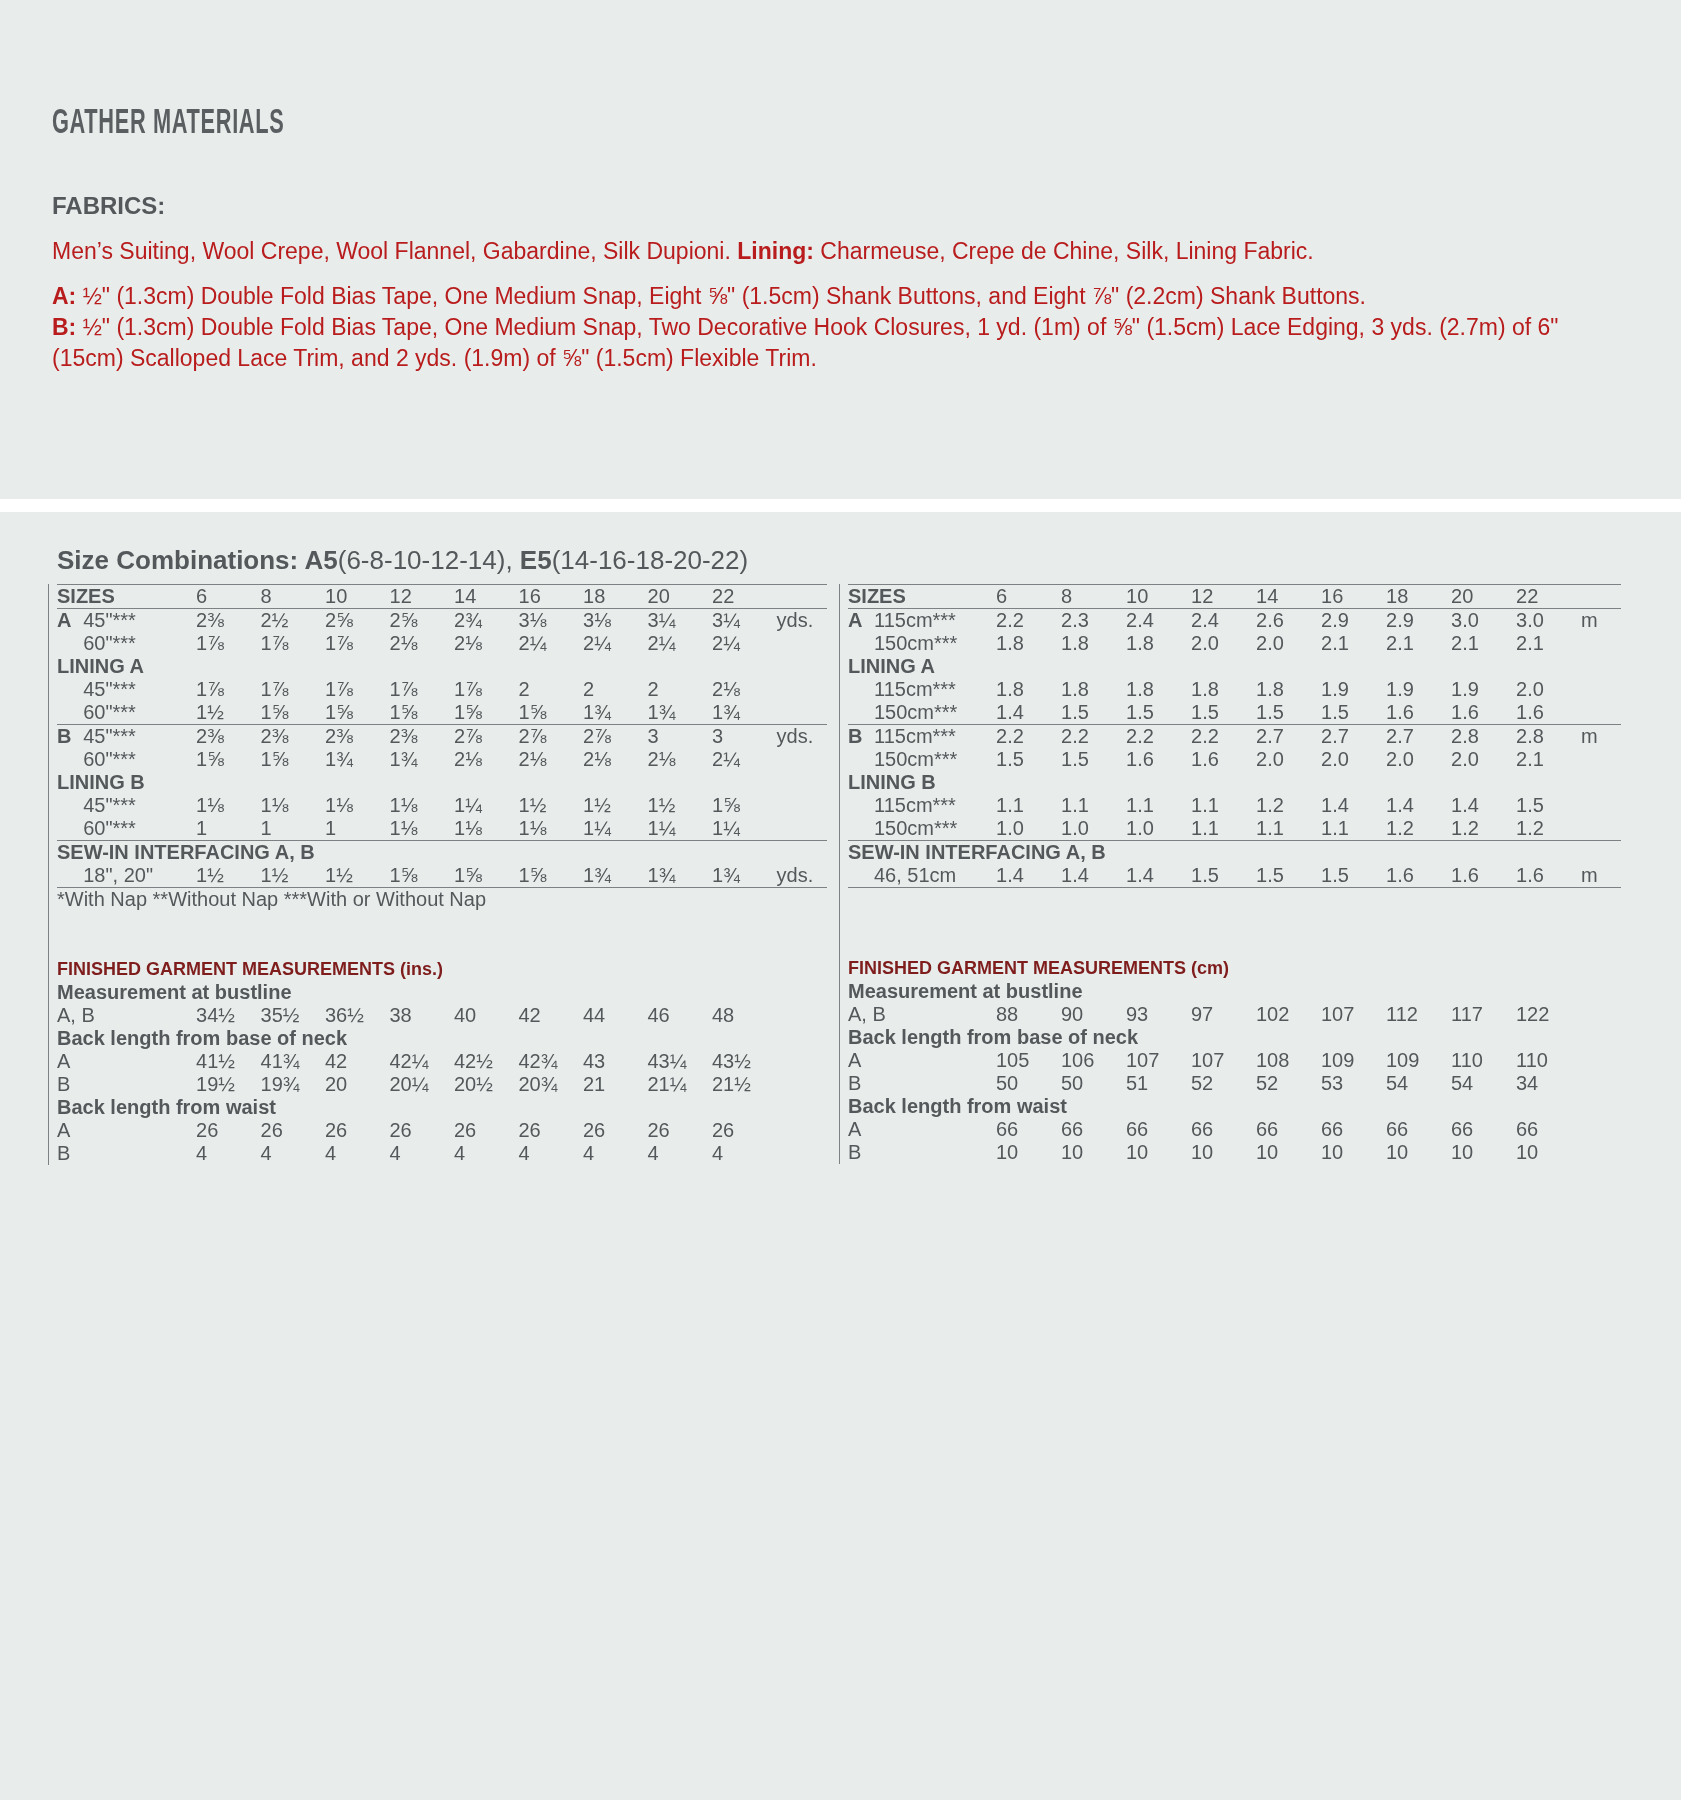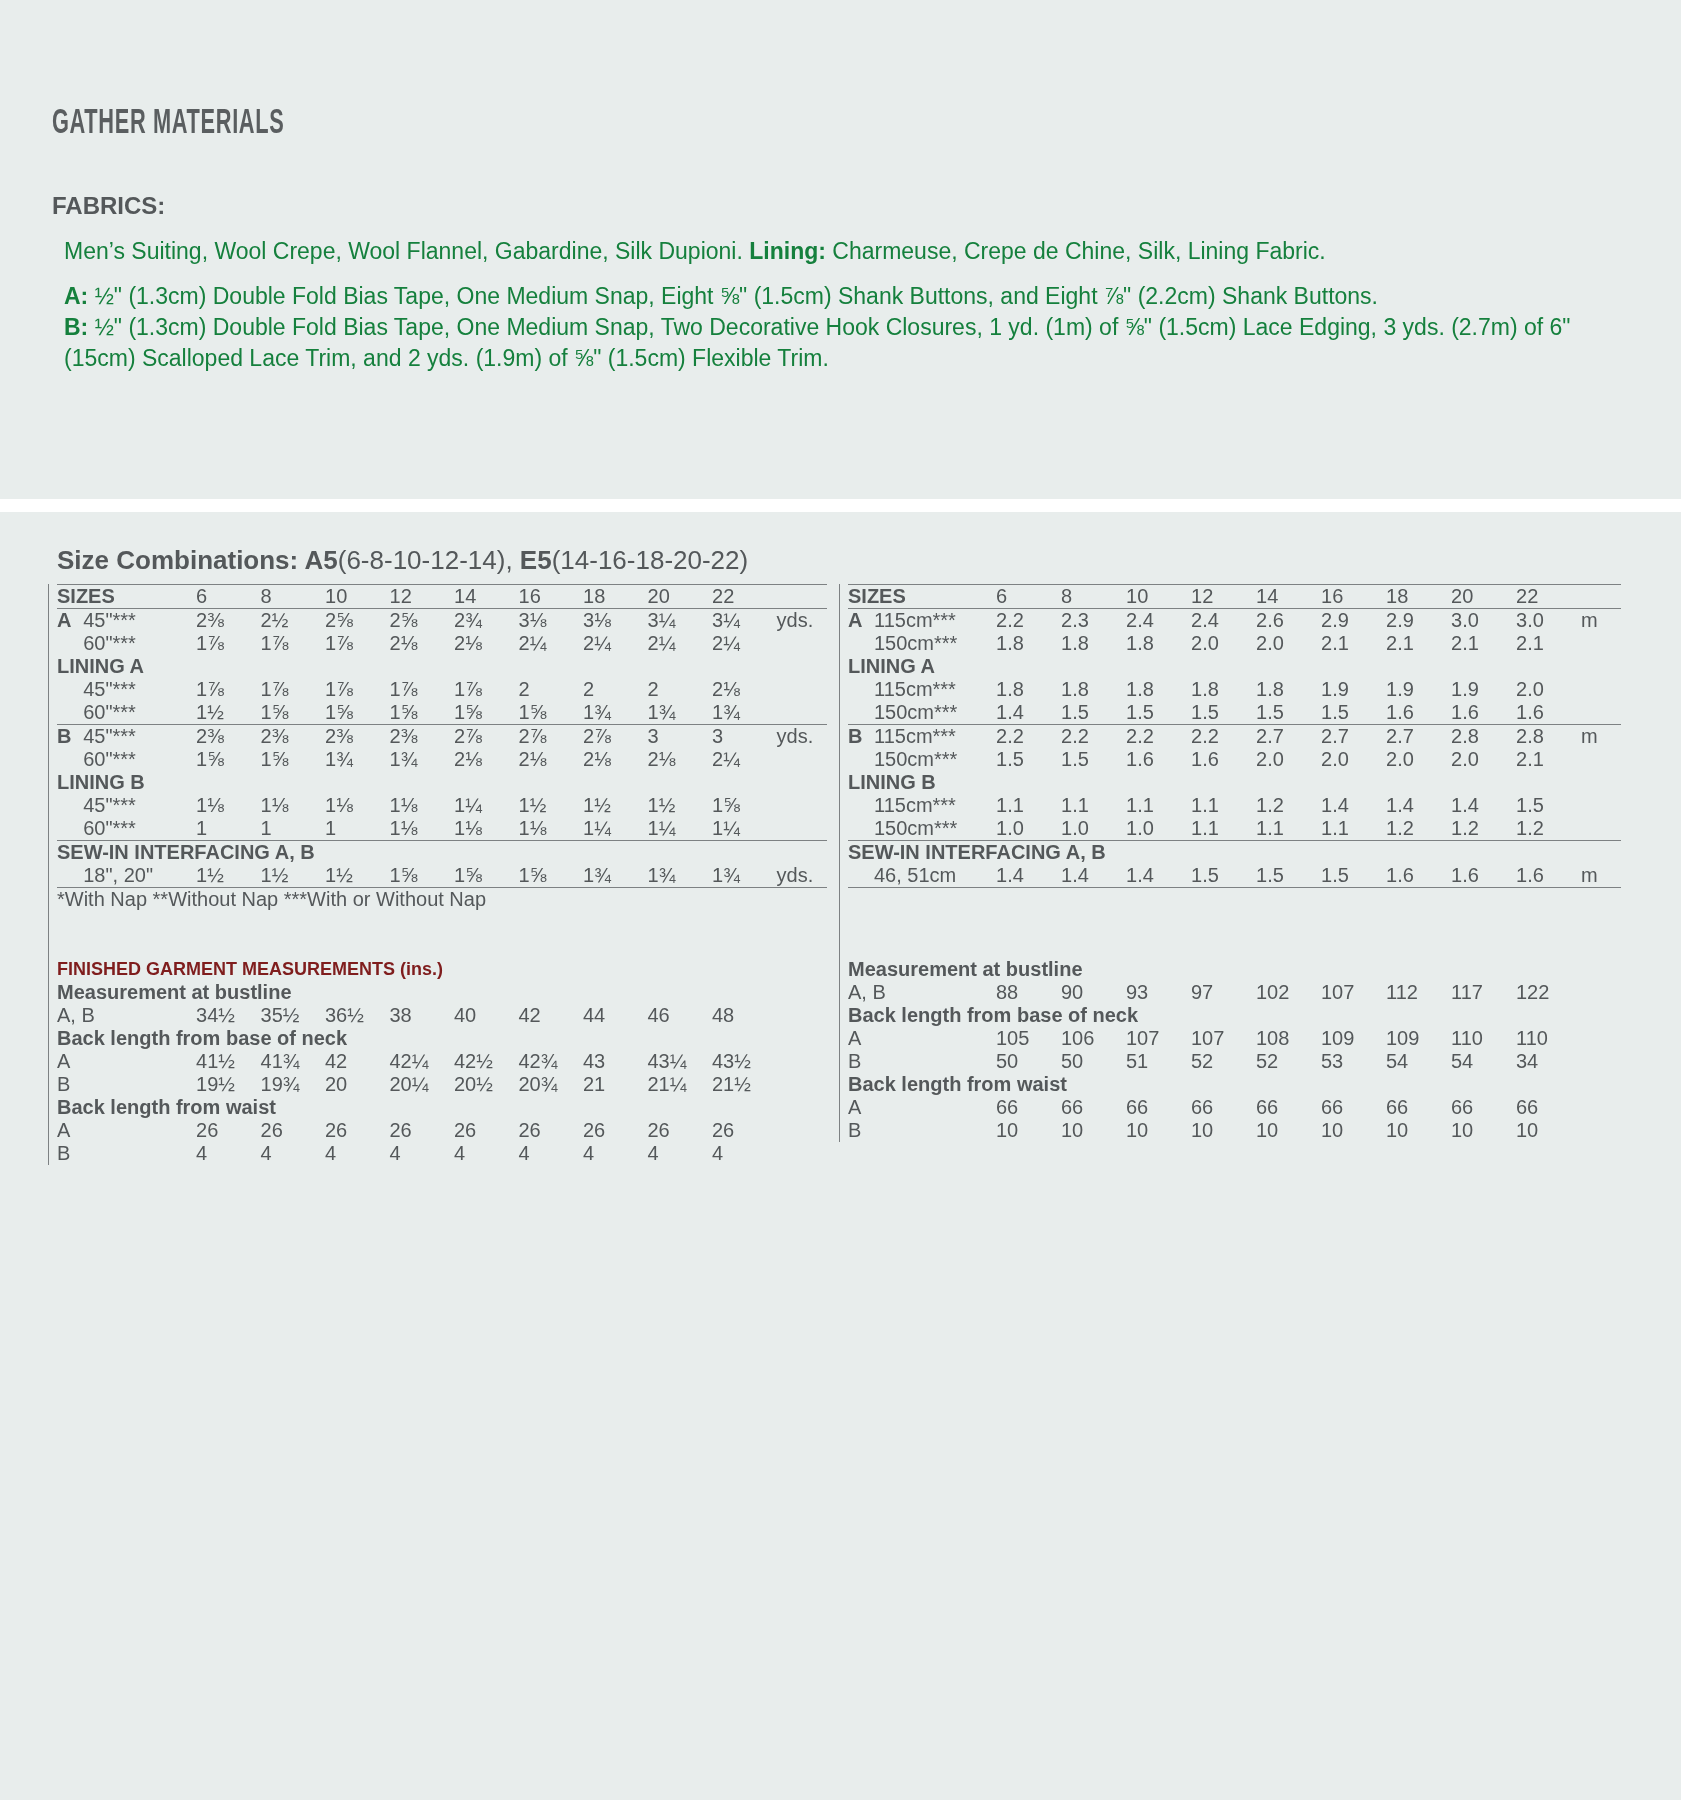--- a/index.html
+++ b/index.html
@@ -12,21 +12,21 @@
     overflow:hidden;
   }
   
   .materials{padding:102px 50px 0 52px;}
   .doc-title{
     font-size:33px;font-weight:700;letter-spacing:1px;color:#5a5e60;
     transform:scale(0.66,1.08);transform-origin:left center;
     white-space:nowrap;margin:0 0 0 0;
   }
   .sub-heading{font-size:24px;font-weight:700;margin:52px 0 0 0;color:#54585a;}
-  .para{font-size:23px;line-height:31px;margin:16px 0 0 12px;max-width:1560px;color:#15803d;}
+  .para{font-size:23px;line-height:31px;margin:16px 0 0 0;max-width:1560px;color:#b91c1c;}
   .para b{font-weight:700;}
   .notions-para{margin-top:14px;}
   
   .band{position:absolute;left:0;top:499px;width:100%;height:13px;background:#ffffff;}
   
   .tables-section{position:absolute;left:48px;top:545px;width:1572px;}
   .size-combos{font-size:26px;padding-left:9px;margin-bottom:8px;color:#54585a;}
   .size-combos .b{font-weight:700;}
   .tables-wrap{display:flex;align-items:flex-start;gap:12px;}
   .tcol{border-left:1px solid #7d8183;box-sizing:border-box;padding-left:8px;}
@@ -502,20 +502,21 @@
               <td class="val">1.5</td>
               <td class="val">1.5</td>
               <td class="val">1.6</td>
               <td class="val">1.6</td>
               <td class="val">1.6</td>
               <td class="unit">m</td>
             </tr>
           </tbody>
       </table>
       <div class="finished" style="margin-top:70px;">
+        <div class="fin-heading">FINISHED GARMENT MEASUREMENTS (cm)</div>
         <table class="grid">
           <colgroup>
               <col class="c-mk">
               <col class="c-lbl">
               <col class="c-val">
               <col class="c-val">
               <col class="c-val">
               <col class="c-val">
               <col class="c-val">
               <col class="c-val">

